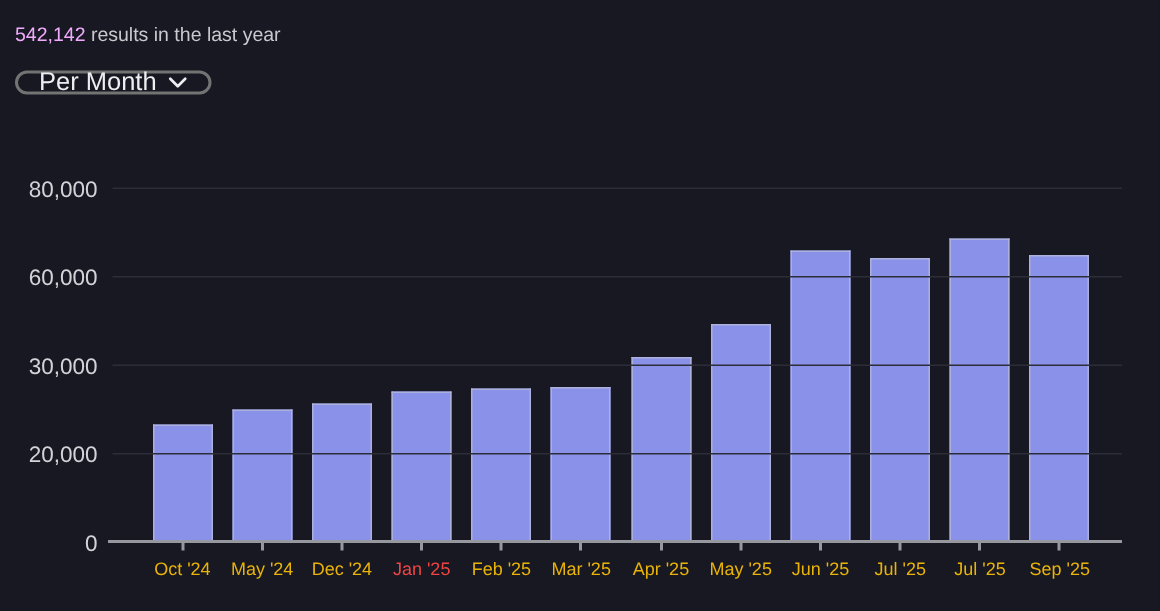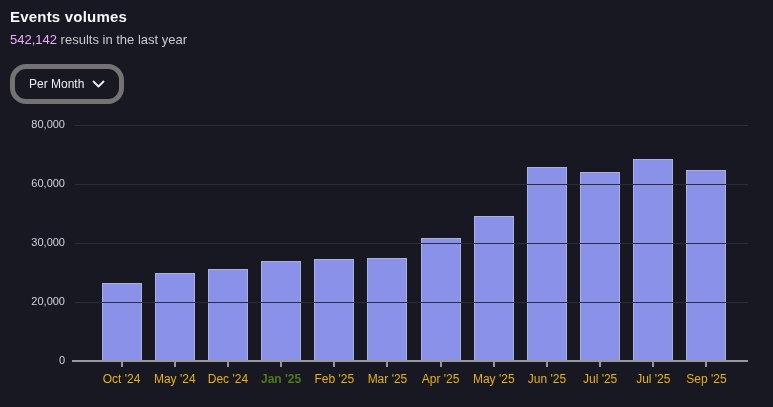--- a/index.html
+++ b/index.html
@@ -30,48 +30,48 @@
   }
   .subtitle .count {
     color: #f0abfc;
     cursor: pointer;
   }
   .pill {
     margin-top: 17px;
     display: inline-flex;
     align-items: center;
     gap: 8px;
-    height: 40px;
+    height: 16px;
     padding: 0 14px;
-    border: 5px solid #737373;
+    border: 2px solid #737373;
     border-radius: 16px;
     background: transparent;
     color: #eceef1;
-    font-size: 12px;
+    font-size: 17px;
     font-family: "Liberation Sans", sans-serif;
     cursor: pointer;
   }
   .chart {
     position: absolute;
     left: 0;
     top: 125px;
     width: 773px;
     height: 270px;
   }
   .yaxis {
     position: absolute;
     left: 0;
     top: 0;
     width: 65px;
     height: 236px;
   }
   .ytick {
     position: absolute;
     right: 0;
-    font-size: 11px;
+    font-size: 15px;
     color: #d2d3d8;
     white-space: nowrap;
   }
   .plot {
     position: absolute;
     left: 75px;
     top: 0;
     width: 673px;
     height: 236px;
   }
@@ -135,29 +135,28 @@
     display: flex;
   }
   .xlabel {
     flex: 1;
     text-align: center;
     font-size: 12px;
     color: #eab308;
     white-space: nowrap;
   }
   .xlabel.bold {
-    font-weight: 700;
-    color: #4d7c0f;
+    font-weight: 400;
+    color: #ef4444;
   }
 </style>
 </head>
 <body>
 
 <div class="header">
-  <div class="title">Events volumes</div>
   <div class="subtitle"><span class="count">542,142</span><span> results in the last year</span></div>
   <button class="pill">
     <span>Per Month</span>
     <svg width="13" height="8" viewBox="0 0 13 8">
       <polyline points="1.5,1.5 6.5,6.5 11.5,1.5" fill="none" stroke="#eceef1" stroke-width="1.8" stroke-linecap="round" stroke-linejoin="round"></polyline>
     </svg>
   </button>
 </div>
 
 <div class="chart">

